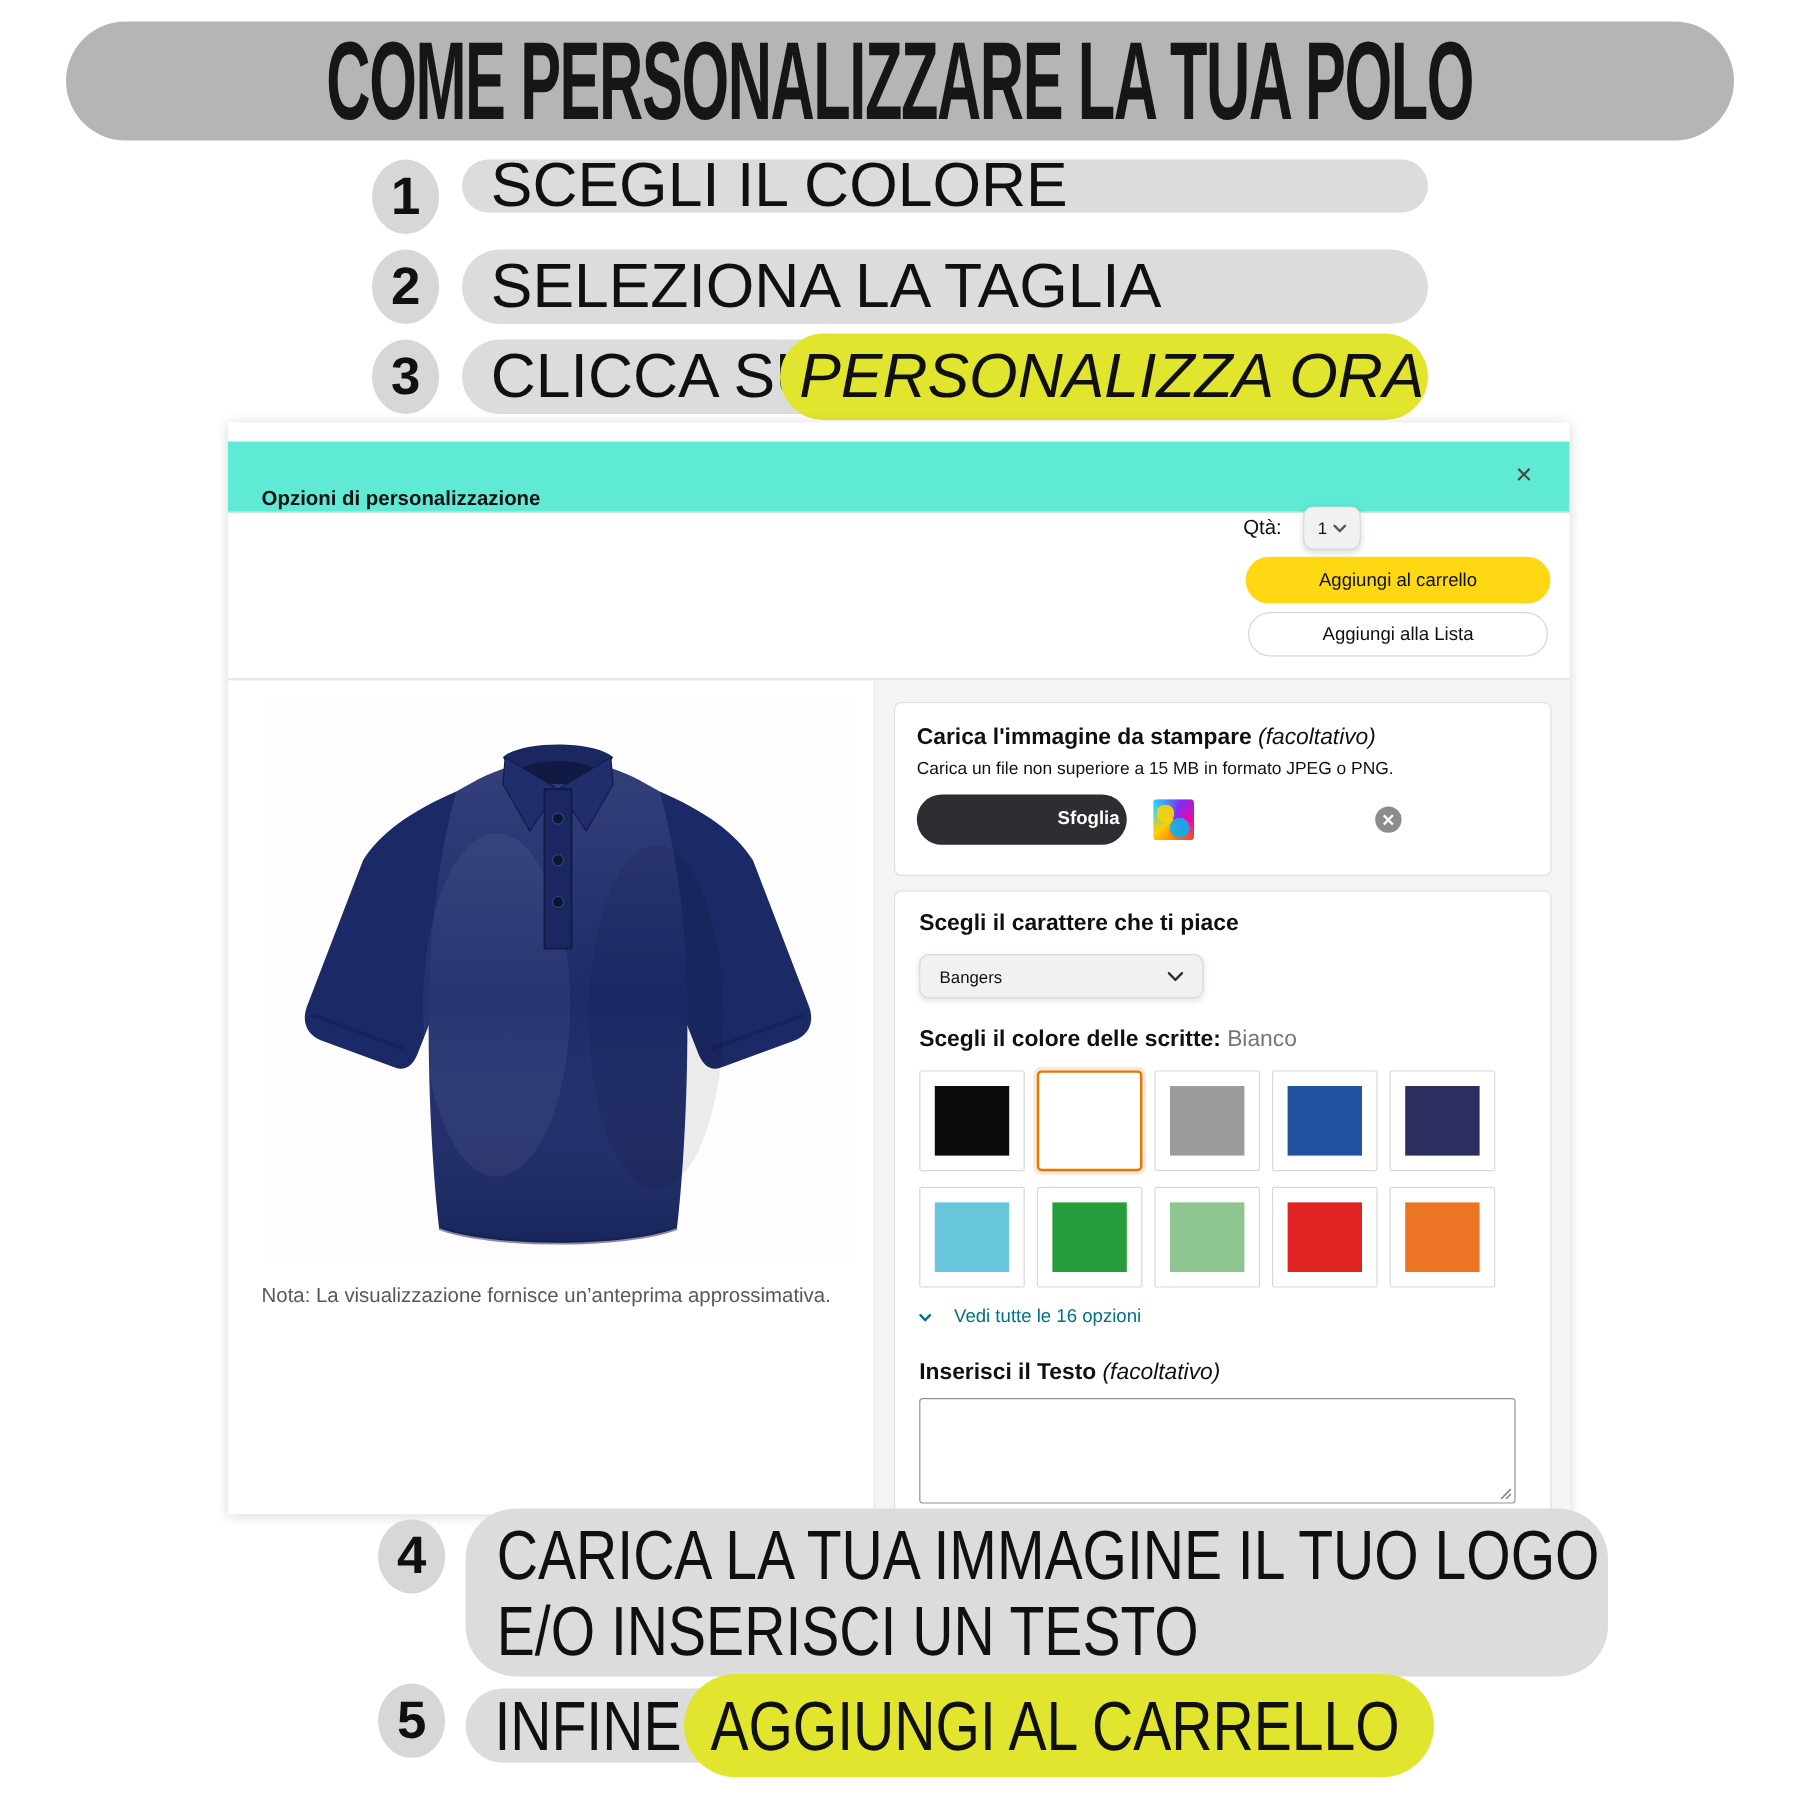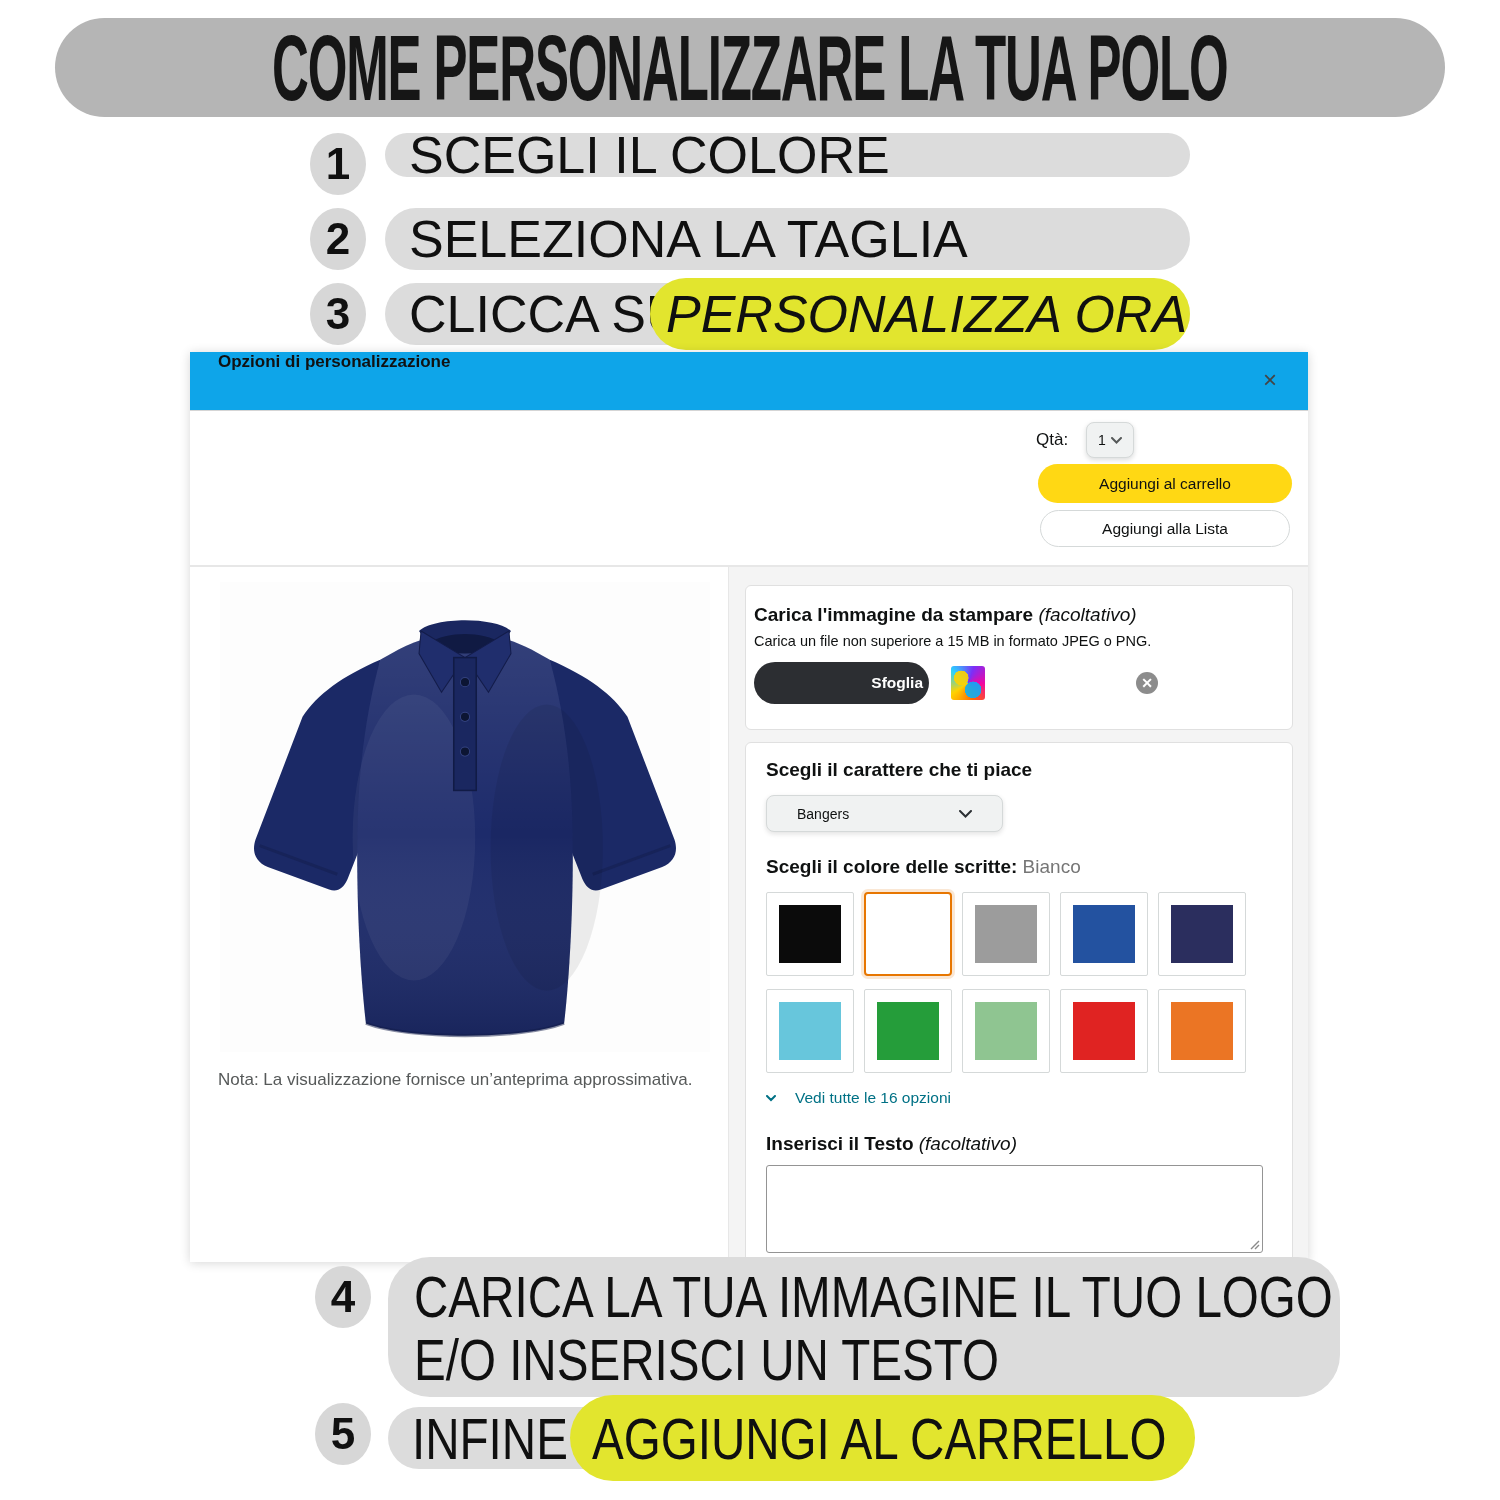--- a/index.html
+++ b/index.html
@@ -52,22 +52,22 @@
     background:var(--highlight-yellow);border-radius:43px;z-index:2;
     display:flex;align-items:center;padding-left:22px;box-sizing:border-box;
     font-size:58px;color:#101010;
   }
   
   .modal{
     position:absolute;left:190px;top:352px;width:1118px;height:910px;background:#ffffff;
     box-shadow:0 1px 10px rgba(0,0,0,0.16);overflow:hidden;
   }
   .modal-header{
-    position:absolute;left:0;top:0;right:0;height:58px;background:#0ea5e9;
-    border-bottom:1px solid #d5d5d5;display:flex;align-items:flex-start;
+    position:absolute;left:0;top:16px;right:0;height:58px;background:#5eead4;
+    border-bottom:1px solid #d5d5d5;display:flex;align-items:flex-end;
   }
   .modal-title{font-weight:700;font-size:17px;color:#111;padding-left:28px;}
   .modal-close{
     position:absolute;right:24px;top:14px;width:28px;height:28px;border:none;background:none;
     font-size:24px;line-height:28px;color:#444;cursor:pointer;text-align:center;padding:0;
   }
   .qty-label{position:absolute;left:846px;top:78px;font-size:17px;color:#0f1111;}
   .qty-select{
     position:absolute;left:896px;top:70px;width:46px;height:34px;
     background:#f0f2f2;border:1px solid #d5d9d9;border-radius:8px;
@@ -87,21 +87,21 @@
   }
   .h-divider{position:absolute;left:0;right:0;top:213px;height:2px;background:#e7e7e7;}
   .v-divider{position:absolute;left:538px;top:215px;bottom:0;width:1px;background:#e7e7e7;}
   .right-bg{position:absolute;left:539px;top:215px;right:0;bottom:0;background:#f4f4f4;}
   .preview-area{position:absolute;left:30px;top:230px;width:490px;height:470px;background:#fdfdfd;}
   .preview-note{position:absolute;left:28px;top:718px;font-size:17px;color:#565959;}
   .card{
     position:absolute;left:555px;width:548px;background:#fff;
     border:1px solid #e0e0e0;border-radius:6px;box-sizing:border-box;
   }
-  .card1{top:233px;height:145px;padding:18px 8px;}
+  .card1{top:233px;height:145px;padding:18px 18px;}
   .card2{top:390px;height:545px;padding:16px 20px;}
   .card-h{font-weight:700;font-size:19px;color:#0f1111;}
   .card-h .suffix{font-weight:400;font-style:italic;}
   .upload-sub{font-size:14.5px;color:#0f1111;margin-top:7px;}
   .upload-row{position:relative;margin-top:13px;height:42px;display:flex;align-items:center;}
   .btn-browse{
     width:175px;height:42px;border:none;border-radius:21px;background:var(--browse-dark);
     color:#fff;font-weight:700;font-size:15.5px;font-family:"Liberation Sans",sans-serif;cursor:pointer;text-align:right;
   }
   .thumb{
@@ -113,21 +113,21 @@
   }
   .remove-btn{
     position:absolute;left:382px;top:10px;width:22px;height:22px;border:none;border-radius:50%;
     background:#8c8c8c;color:#fff;font-size:14px;font-weight:700;line-height:22px;text-align:center;
     padding:0;cursor:pointer;
   }
   .font-select{
     margin-top:14px;width:237px;height:37px;background:#f0f2f2;border:1px solid #d5d9d9;
     border-radius:8px;box-shadow:0 2px 5px rgba(15,17,17,0.12);
     display:flex;align-items:center;font-size:14px;color:#0f1111;
-    padding:0 30px;box-sizing:border-box;cursor:pointer;
+    padding:0 16px;box-sizing:border-box;cursor:pointer;
   }
   .font-select .grow{flex:1;}
   .color-h{margin-top:24px;}
   .color-h .sel-name{font-weight:400;color:#767676;}
   .swatch-grid{
     margin-top:14px;display:grid;grid-template-columns:repeat(5,88px);
     grid-auto-rows:84px;column-gap:10px;row-gap:13px;
   }
   .swatch{
     border:1px solid #d5d9d9;border-radius:2px;background:#fff;box-sizing:border-box;

